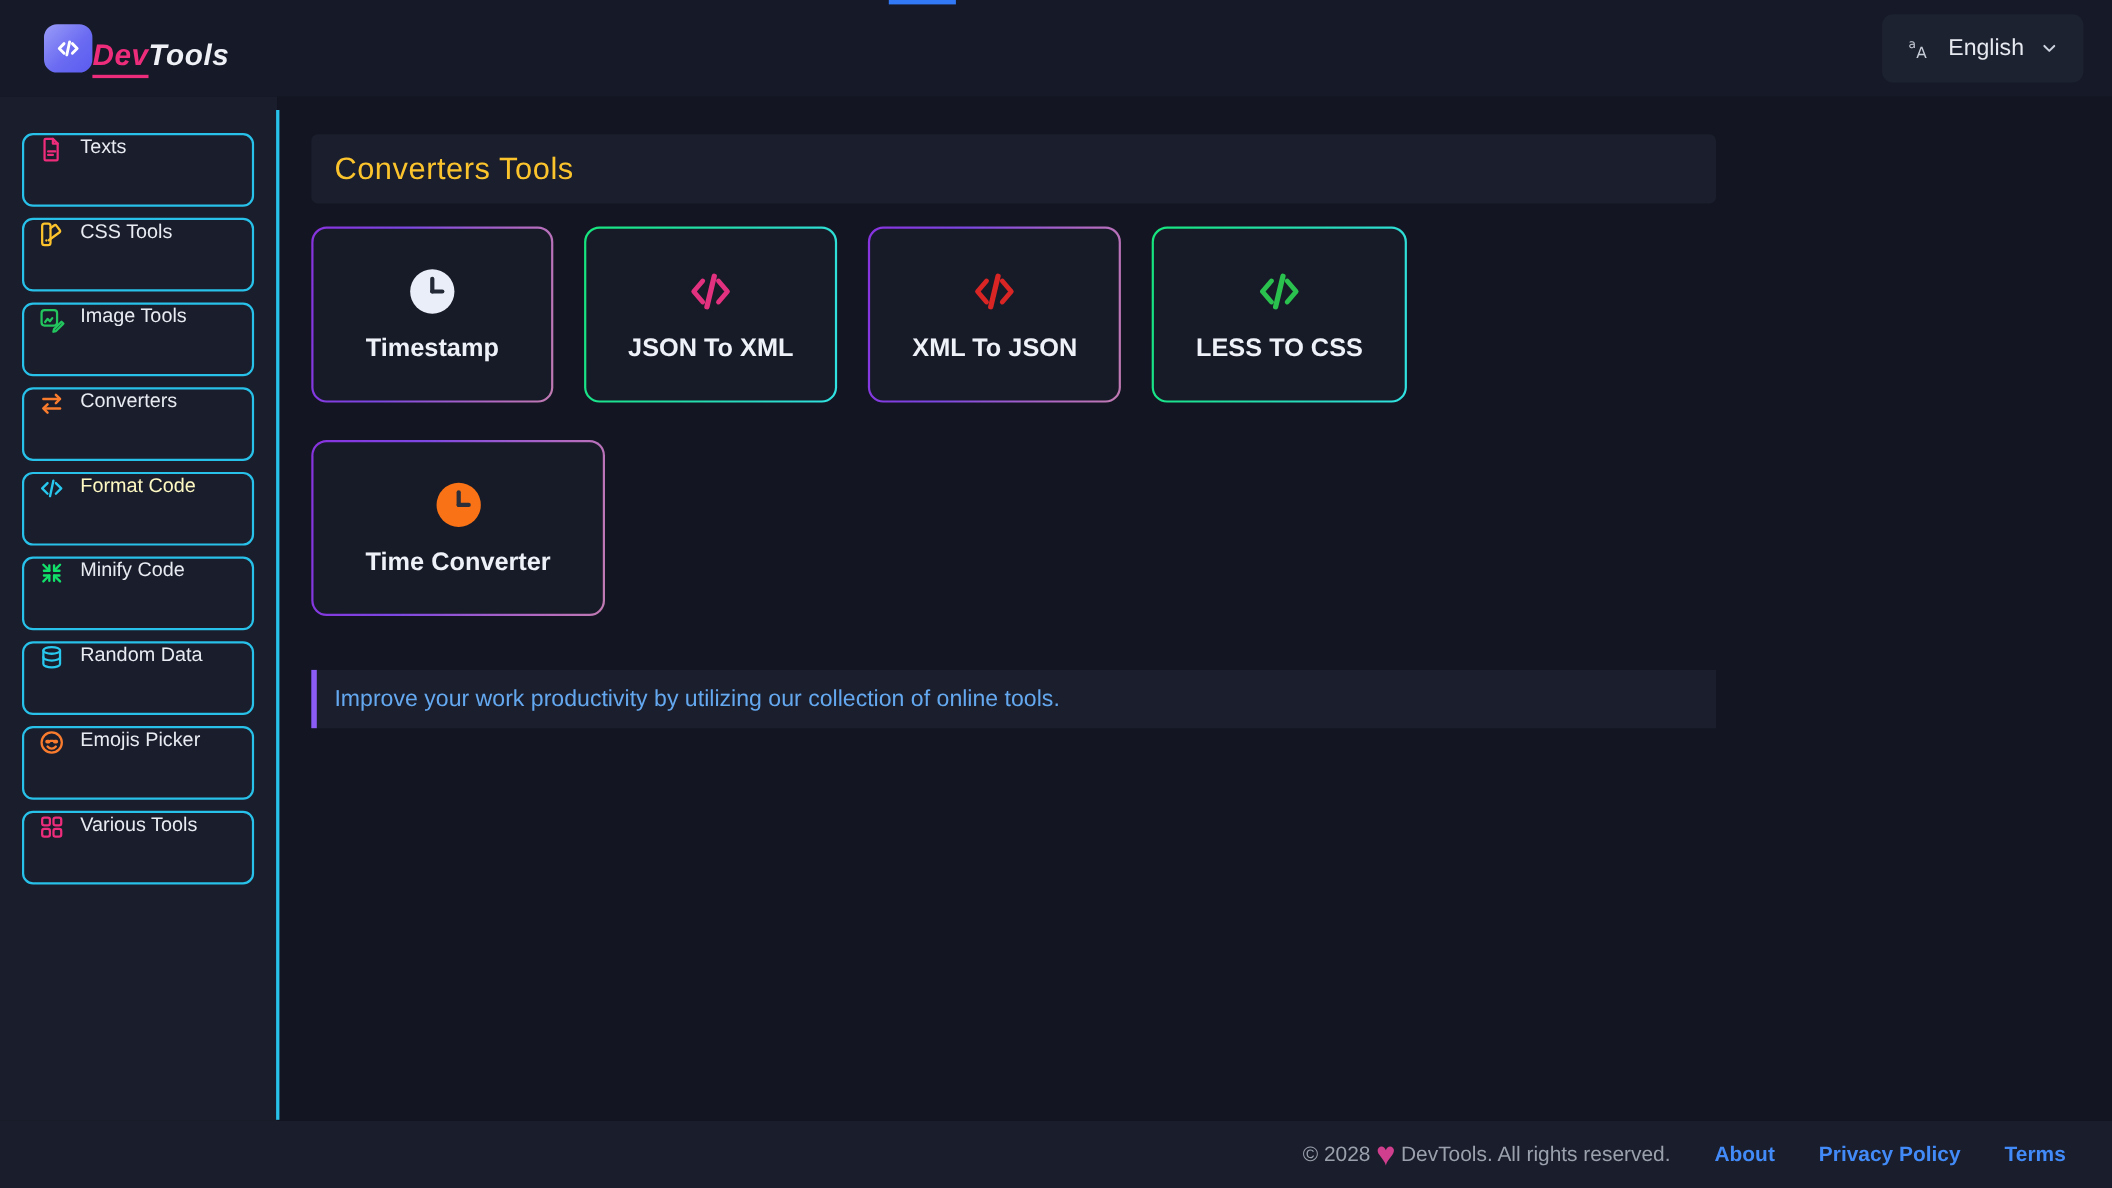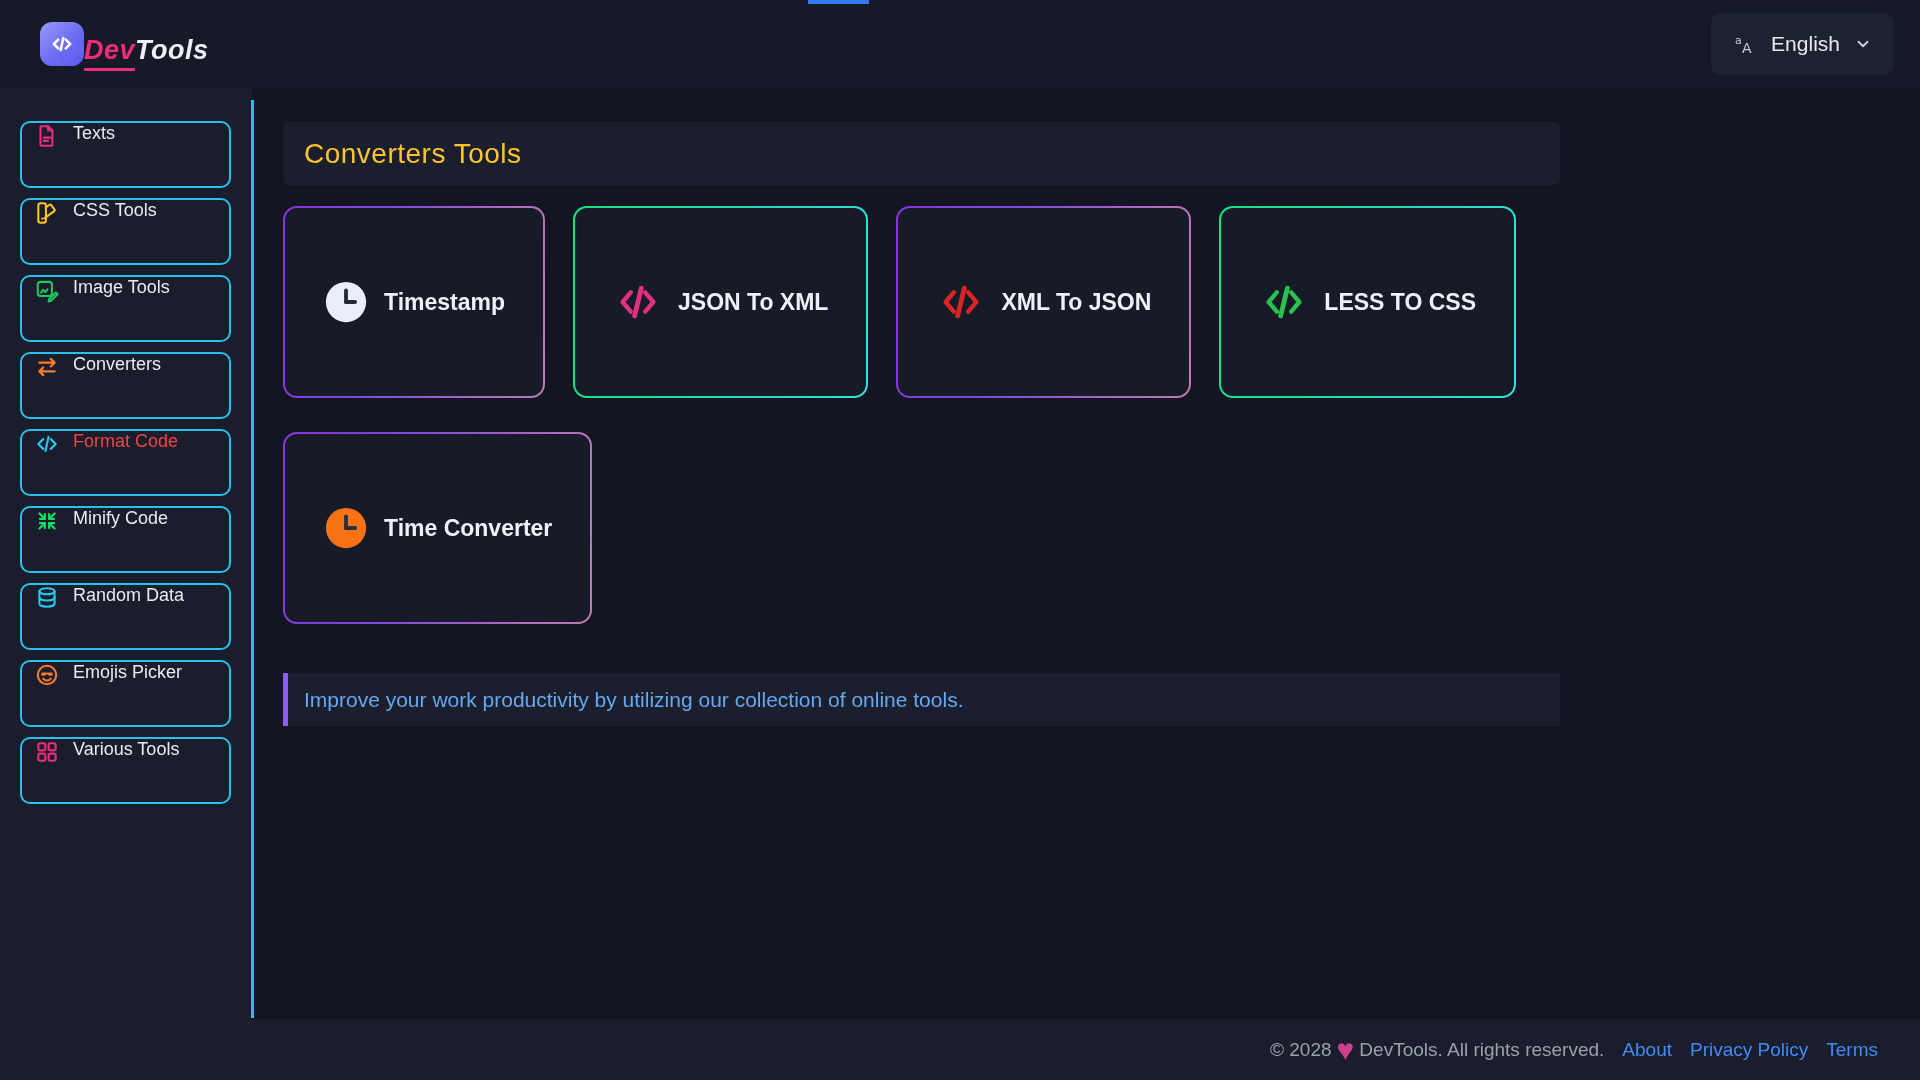--- a/index.html
+++ b/index.html
@@ -57,41 +57,41 @@
   .title-panel { height:63px; display:flex; align-items:center; padding-left:21px; }
   .page-title { color:#fcc42c; font-size:28px; font-weight:400; letter-spacing:.5px; }
 
   .cards { margin-top:21px; width:1290px; display:flex; flex-wrap:wrap; column-gap:28px; row-gap:34px; }
   .card {
     padding:2px; border-radius:14px; cursor:pointer; border:none; background:none; font-family:inherit;
   }
   .card.purple { background:linear-gradient(100deg,#8833df 0%,#7d47e2 35%,#b36ac0 80%,#c07ab2 100%); }
   .card.green  { background:linear-gradient(100deg,#16e57c 0%,#2bd9c2 70%,#30e2e2 100%); }
   .card-inner {
-    min-width:216px; height:188px; border-radius:12px; background:#171b28;
-    display:flex; flex-direction:row; align-items:center; justify-content:center;
+    min-width:216px; height:156px; border-radius:12px; background:#171b28;
+    display:flex; flex-direction:column; align-items:center; justify-content:center;
     gap:15px; padding:0 38px;
   }
   .card-label { color:#eef1f7; font-size:23px; font-weight:bold; white-space:nowrap; }
 
   .note-bar {
     margin-top:49px; width:1277px; height:53px; background:#1b1f2d;
     border-left:5px solid #8b5cf6; display:flex; align-items:center; padding-left:16px;
   }
   .note-text { color:#64a8f0; font-size:21px; }
 
   
   footer {
     flex:0 0 61px; height:61px; background:#1a1d2b;
     display:flex; align-items:center; justify-content:flex-end;
     padding-right:42px; font-size:19px;
   }
   .copyright { color:#9aa1ad; display:flex; align-items:center; }
   .heart { color:#cf3f8d; font-size:30px; line-height:1; margin:0 5px; }
-  .f-link { color:#418af7; font-weight:normal; text-decoration:none; margin-left:18px; cursor:pointer; }
+  .f-link { color:#418af7; font-weight:bold; text-decoration:none; margin-left:40px; cursor:pointer; }
 </style>
 </head>
 <body>
 
 <div class="progress-bar"></div>
 
 <header>
   <a class="logo">
     <span class="logo-tile">
       <svg width="26" height="26" viewBox="0 0 24 24" fill="none" stroke="#ffffff" stroke-width="2.4" stroke-linecap="round" stroke-linejoin="round">
@@ -158,21 +158,21 @@
       </svg>
       <span style="color:#e8ebf2">Converters</span>
     </button>
 
     <button class="side-item" style="color: rgb(40, 200, 238);">
       <svg width="26" height="26" viewBox="0 0 24 24" fill="none" stroke="currentColor" stroke-width="2" stroke-linecap="round" stroke-linejoin="round">
         <path d="M8.5 7.5L4 12l4.5 4.5"></path>
           <path d="M15.5 7.5L20 12l-4.5 4.5"></path>
           <path d="M13.4 5.5l-2.8 13"></path>
       </svg>
-      <span style="color:#ef4444">Format Code</span>
+      <span style="color:#fef9c3">Format Code</span>
     </button>
 
     <button class="side-item" style="color: rgb(18, 224, 106);">
       <svg width="26" height="26" viewBox="0 0 24 24" fill="none" stroke="currentColor" stroke-width="2" stroke-linecap="round" stroke-linejoin="round">
         <path d="M10 5.5V10H5.5"></path>
           <path d="M10 10L5 5"></path>
         <path d="M14 5.5V10h4.5"></path>
           <path d="M14 10l5-5"></path>
         <path d="M10 18.5V14H5.5"></path>
           <path d="M10 14l-5 5"></path>

